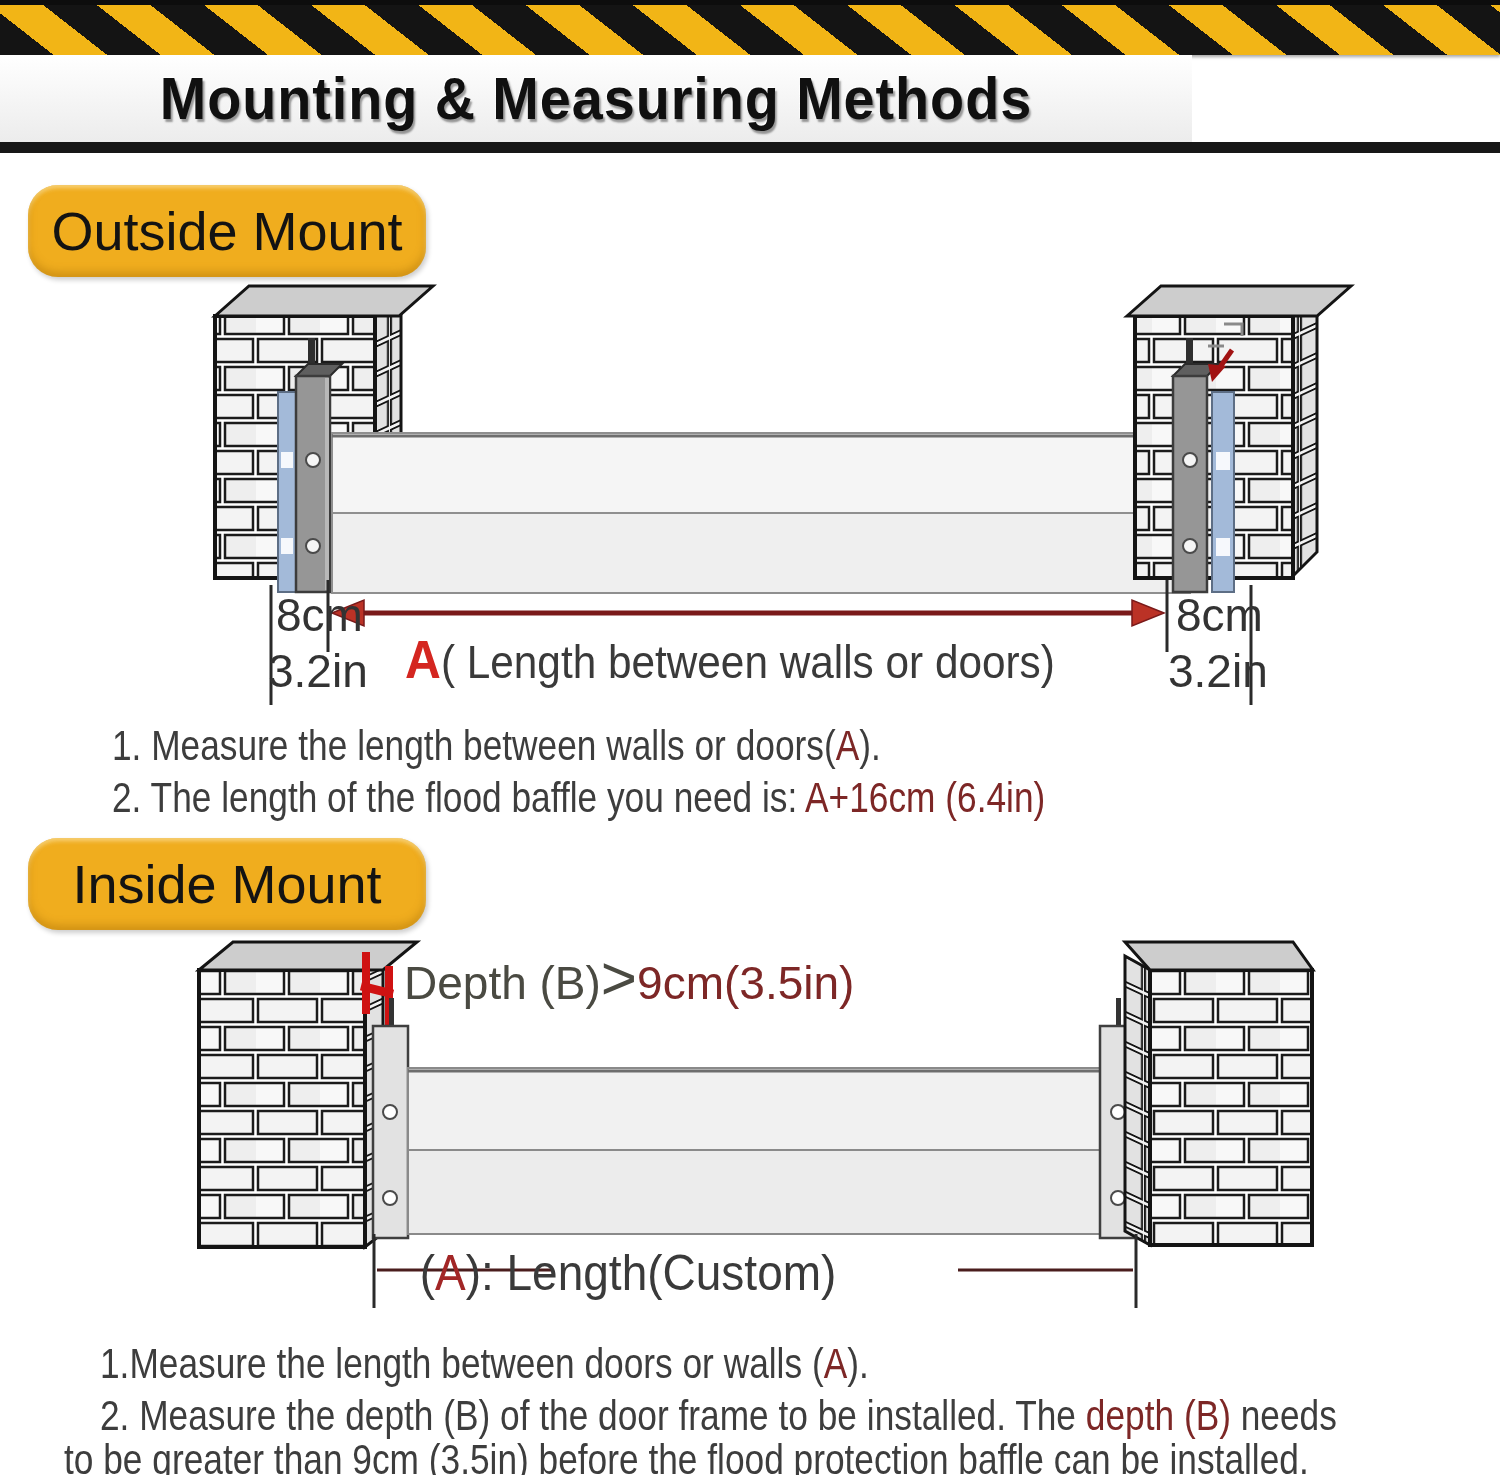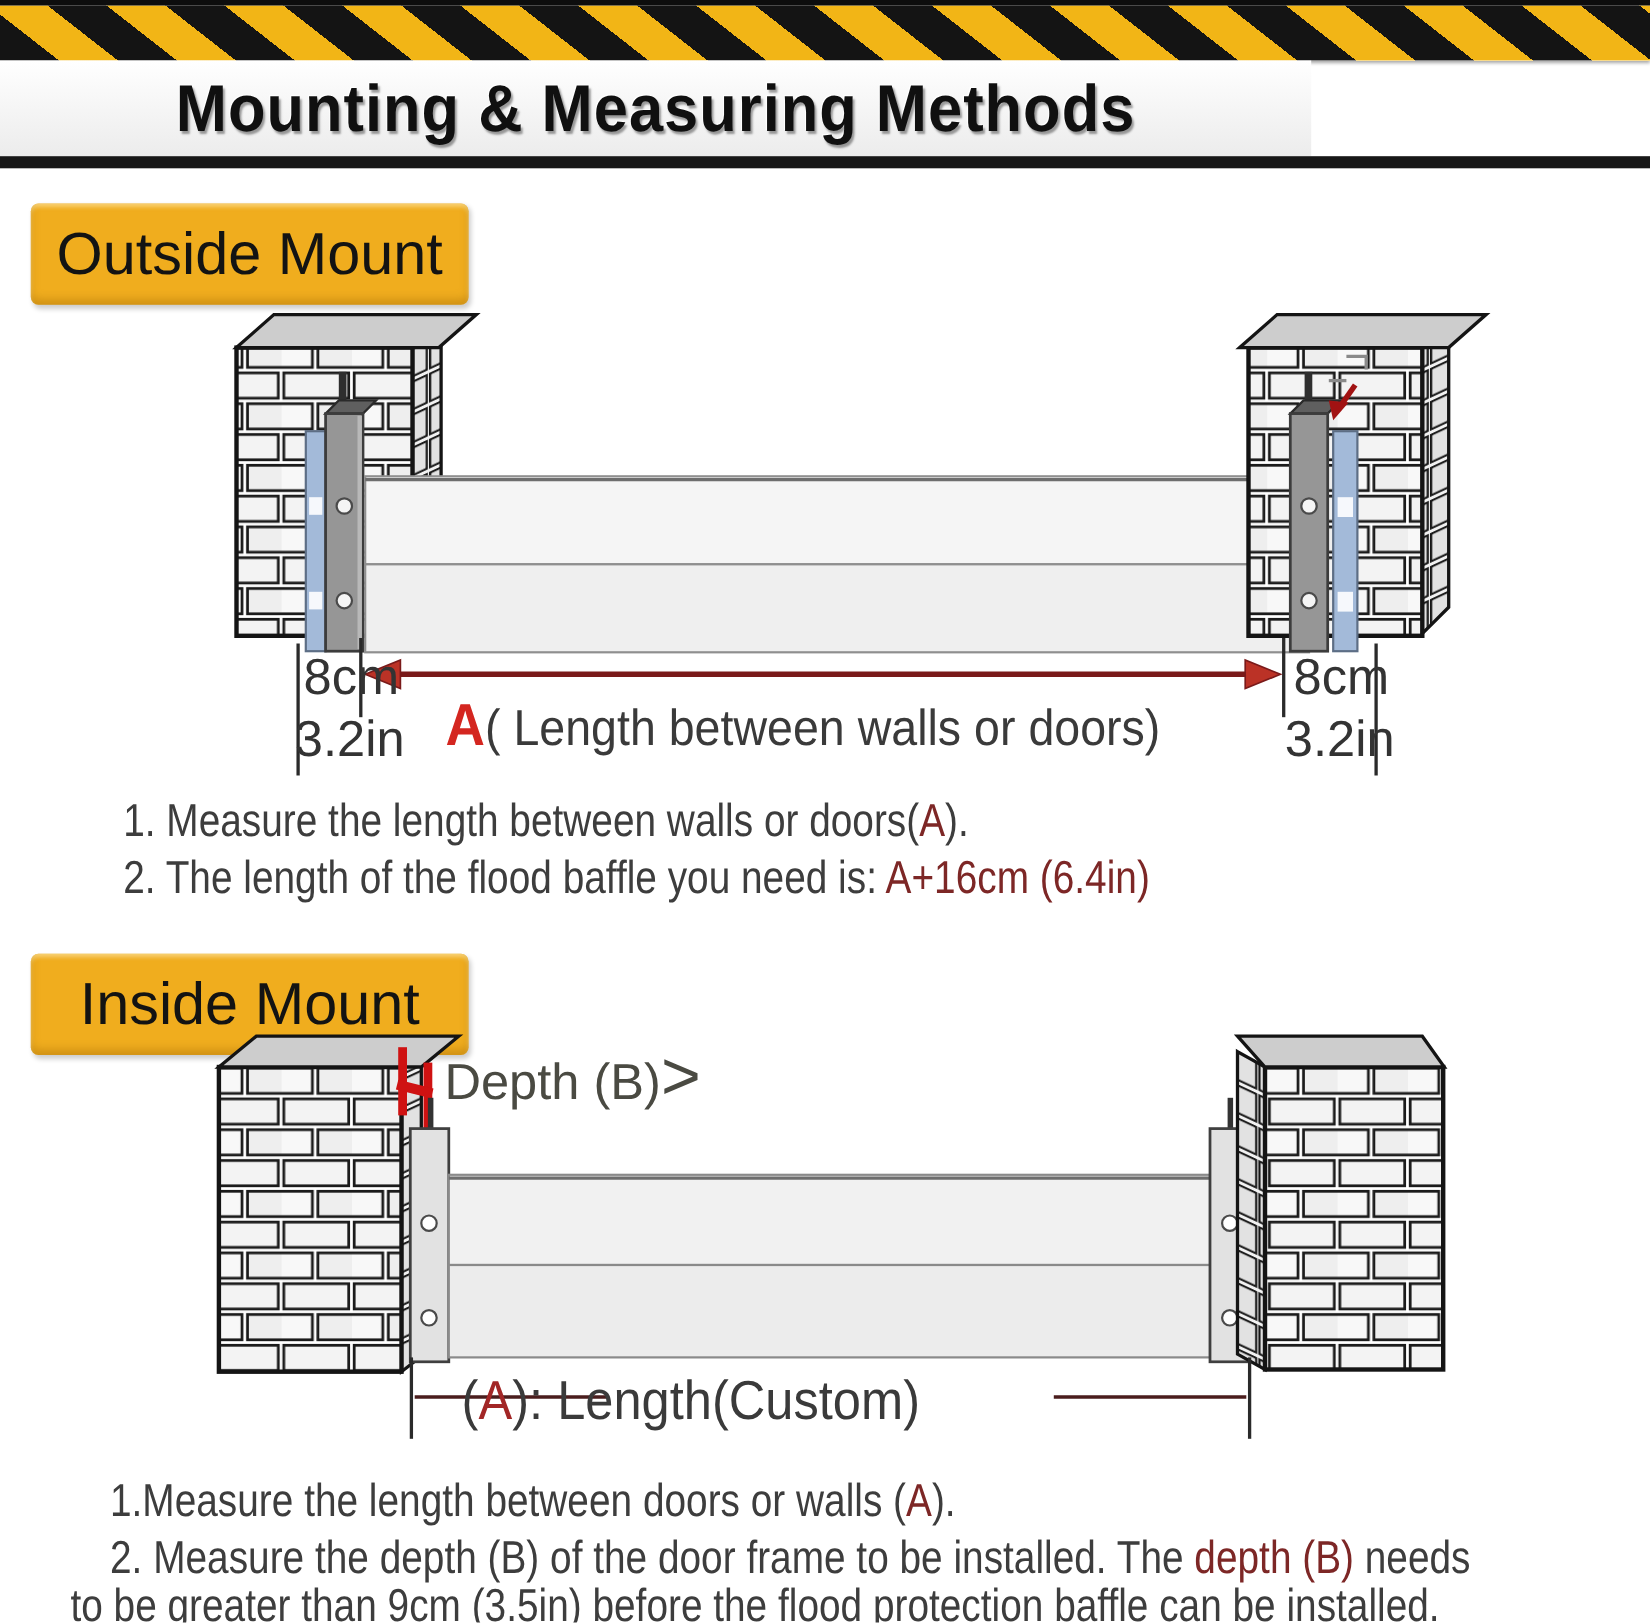--- a/index.html
+++ b/index.html
@@ -23,27 +23,27 @@
   }
   .titleband .title{
     font-size:60px;font-weight:700;color:#101010;letter-spacing:1px;
     transform:scaleX(.93);white-space:nowrap;
     text-shadow:2px 3px 2px rgba(0,0,0,.38),-1px -1px 0 #ffffff;
   }
   .rule{position:absolute;top:142px;left:0;width:1500px;height:11px;background:#171717;}
   
   .badge{
     position:absolute;left:28px;width:398px;height:92px;
-    background:#f0ad1e;border-radius:7px;
+    background:#f0ad1e;border-radius:30px;
     display:flex;align-items:center;justify-content:center;
     font-size:54px;color:#131313;white-space:nowrap;
     box-shadow:inset 0 -5px 8px rgba(150,95,0,.35),inset 0 3px 4px rgba(255,230,160,.7),2px 3px 5px rgba(0,0,0,.2);
   }
   .badge-outside{top:185px;}
-  .badge-inside{top:838px;margin-top:29px;}
+  .badge-inside{top:838px;}
   
   .diagram{position:absolute;left:0;width:1256px;}
   #outside-diagram{top:280px;height:430px;}
   #inside-diagram{top:940px;height:400px;}
   .diagram svg{position:absolute;top:0;left:0;}
   .lbl{position:absolute;white-space:nowrap;font-size:46px;color:#3a3a3a;}
   .lbl-dim{font-size:46px;color:#333333;}
   .a-red{color:#d42620;font-weight:700;font-size:54px;}
   .maroon{color:#7d2726;}
   .arrow-label{display:flex;align-items:baseline;transform:scaleX(.92);transform-origin:left;}
@@ -208,20 +208,21 @@
 
     <line x1="374" y1="294" x2="374" y2="368" stroke="#2a2a2a" stroke-width="3"></line>
     <line x1="1136" y1="294" x2="1136" y2="368" stroke="#2a2a2a" stroke-width="3"></line>
     <line x1="377" y1="330" x2="552" y2="330" stroke="#4a1d1d" stroke-width="3"></line>
     <line x1="958" y1="330" x2="1133" y2="330" stroke="#4a1d1d" stroke-width="3"></line>
   </svg>
 
   <div class="lbl depth-label" style="left:404px;top:16px;">
     <span style="color:#4a4a42;">Depth (B) </span>
     <span class="gt">&gt;</span>
+    <span class="val">9cm(3.5in)</span>
   </div>
   <div class="lbl dim-a-label" style="top:304px;">
     <span>(</span><span class="a-mid">A</span><span>): Length(Custom)</span>
   </div>
 </div>
 
 <div class="step" style="left:100px;top:1340px;">
   <span>1.Measure the length between doors or walls </span><span>(</span><span class="maroon">A</span><span>).</span>
 </div>
 <div class="step" style="left:100px;top:1392px;">

